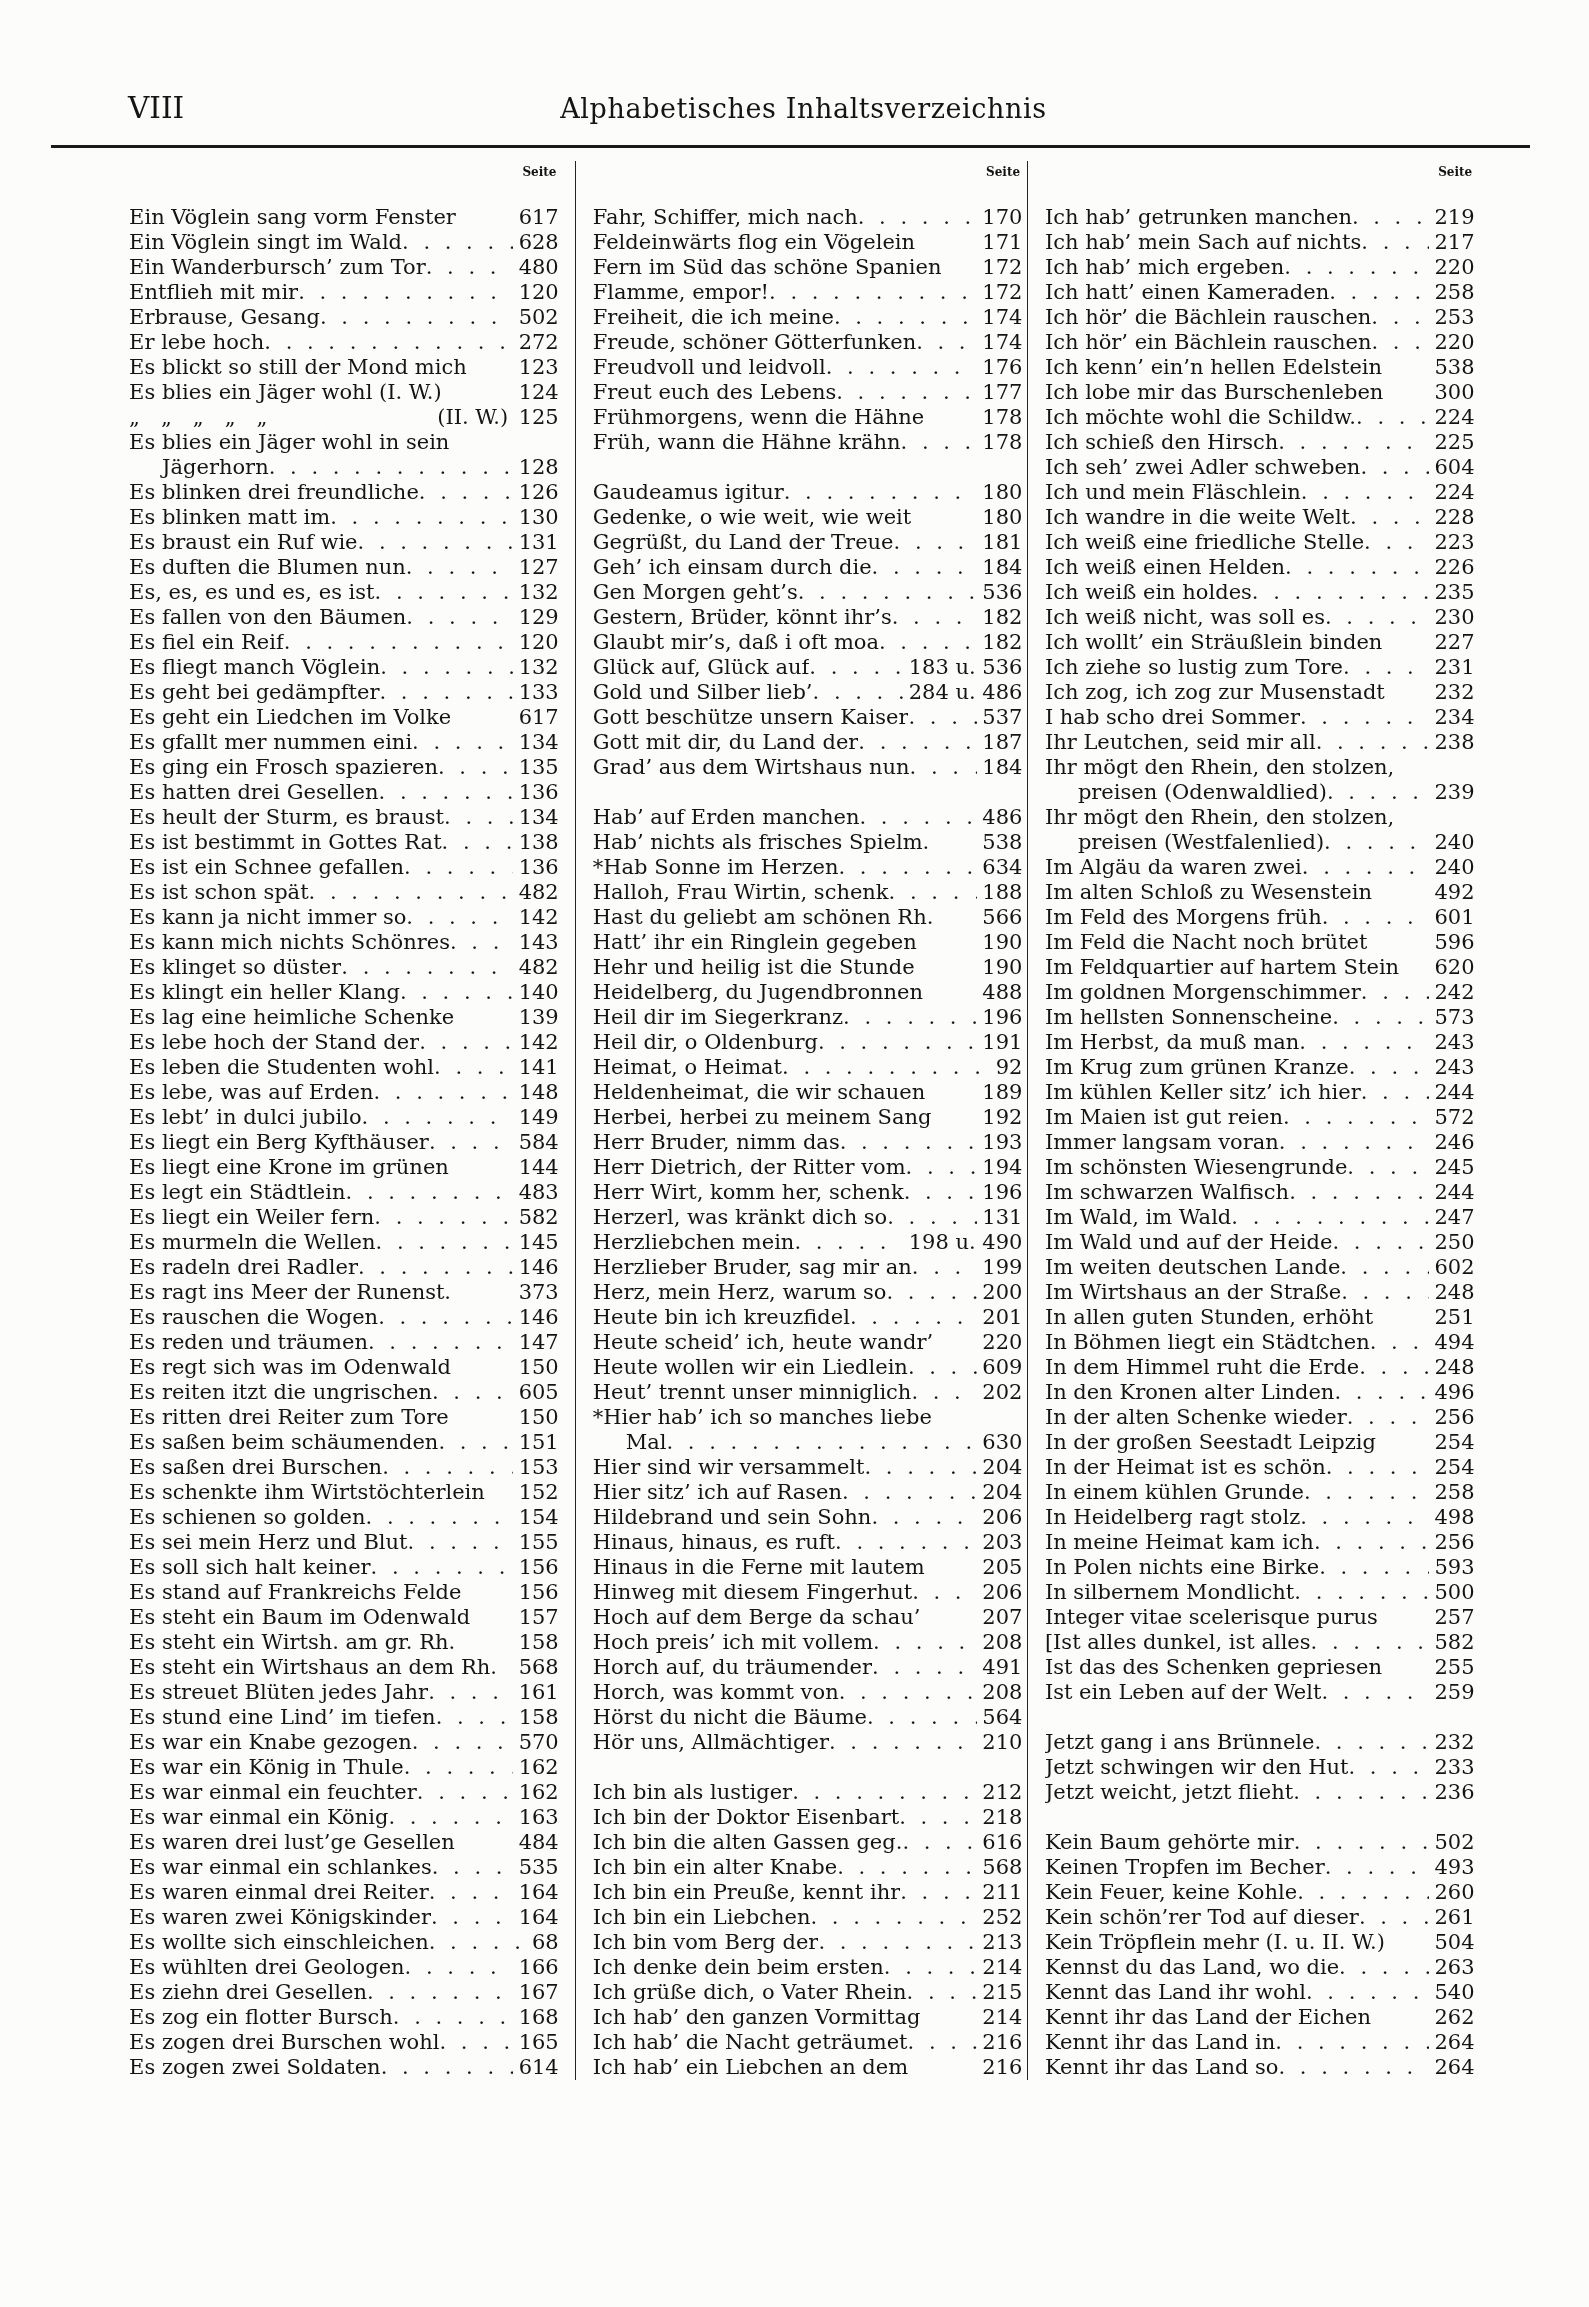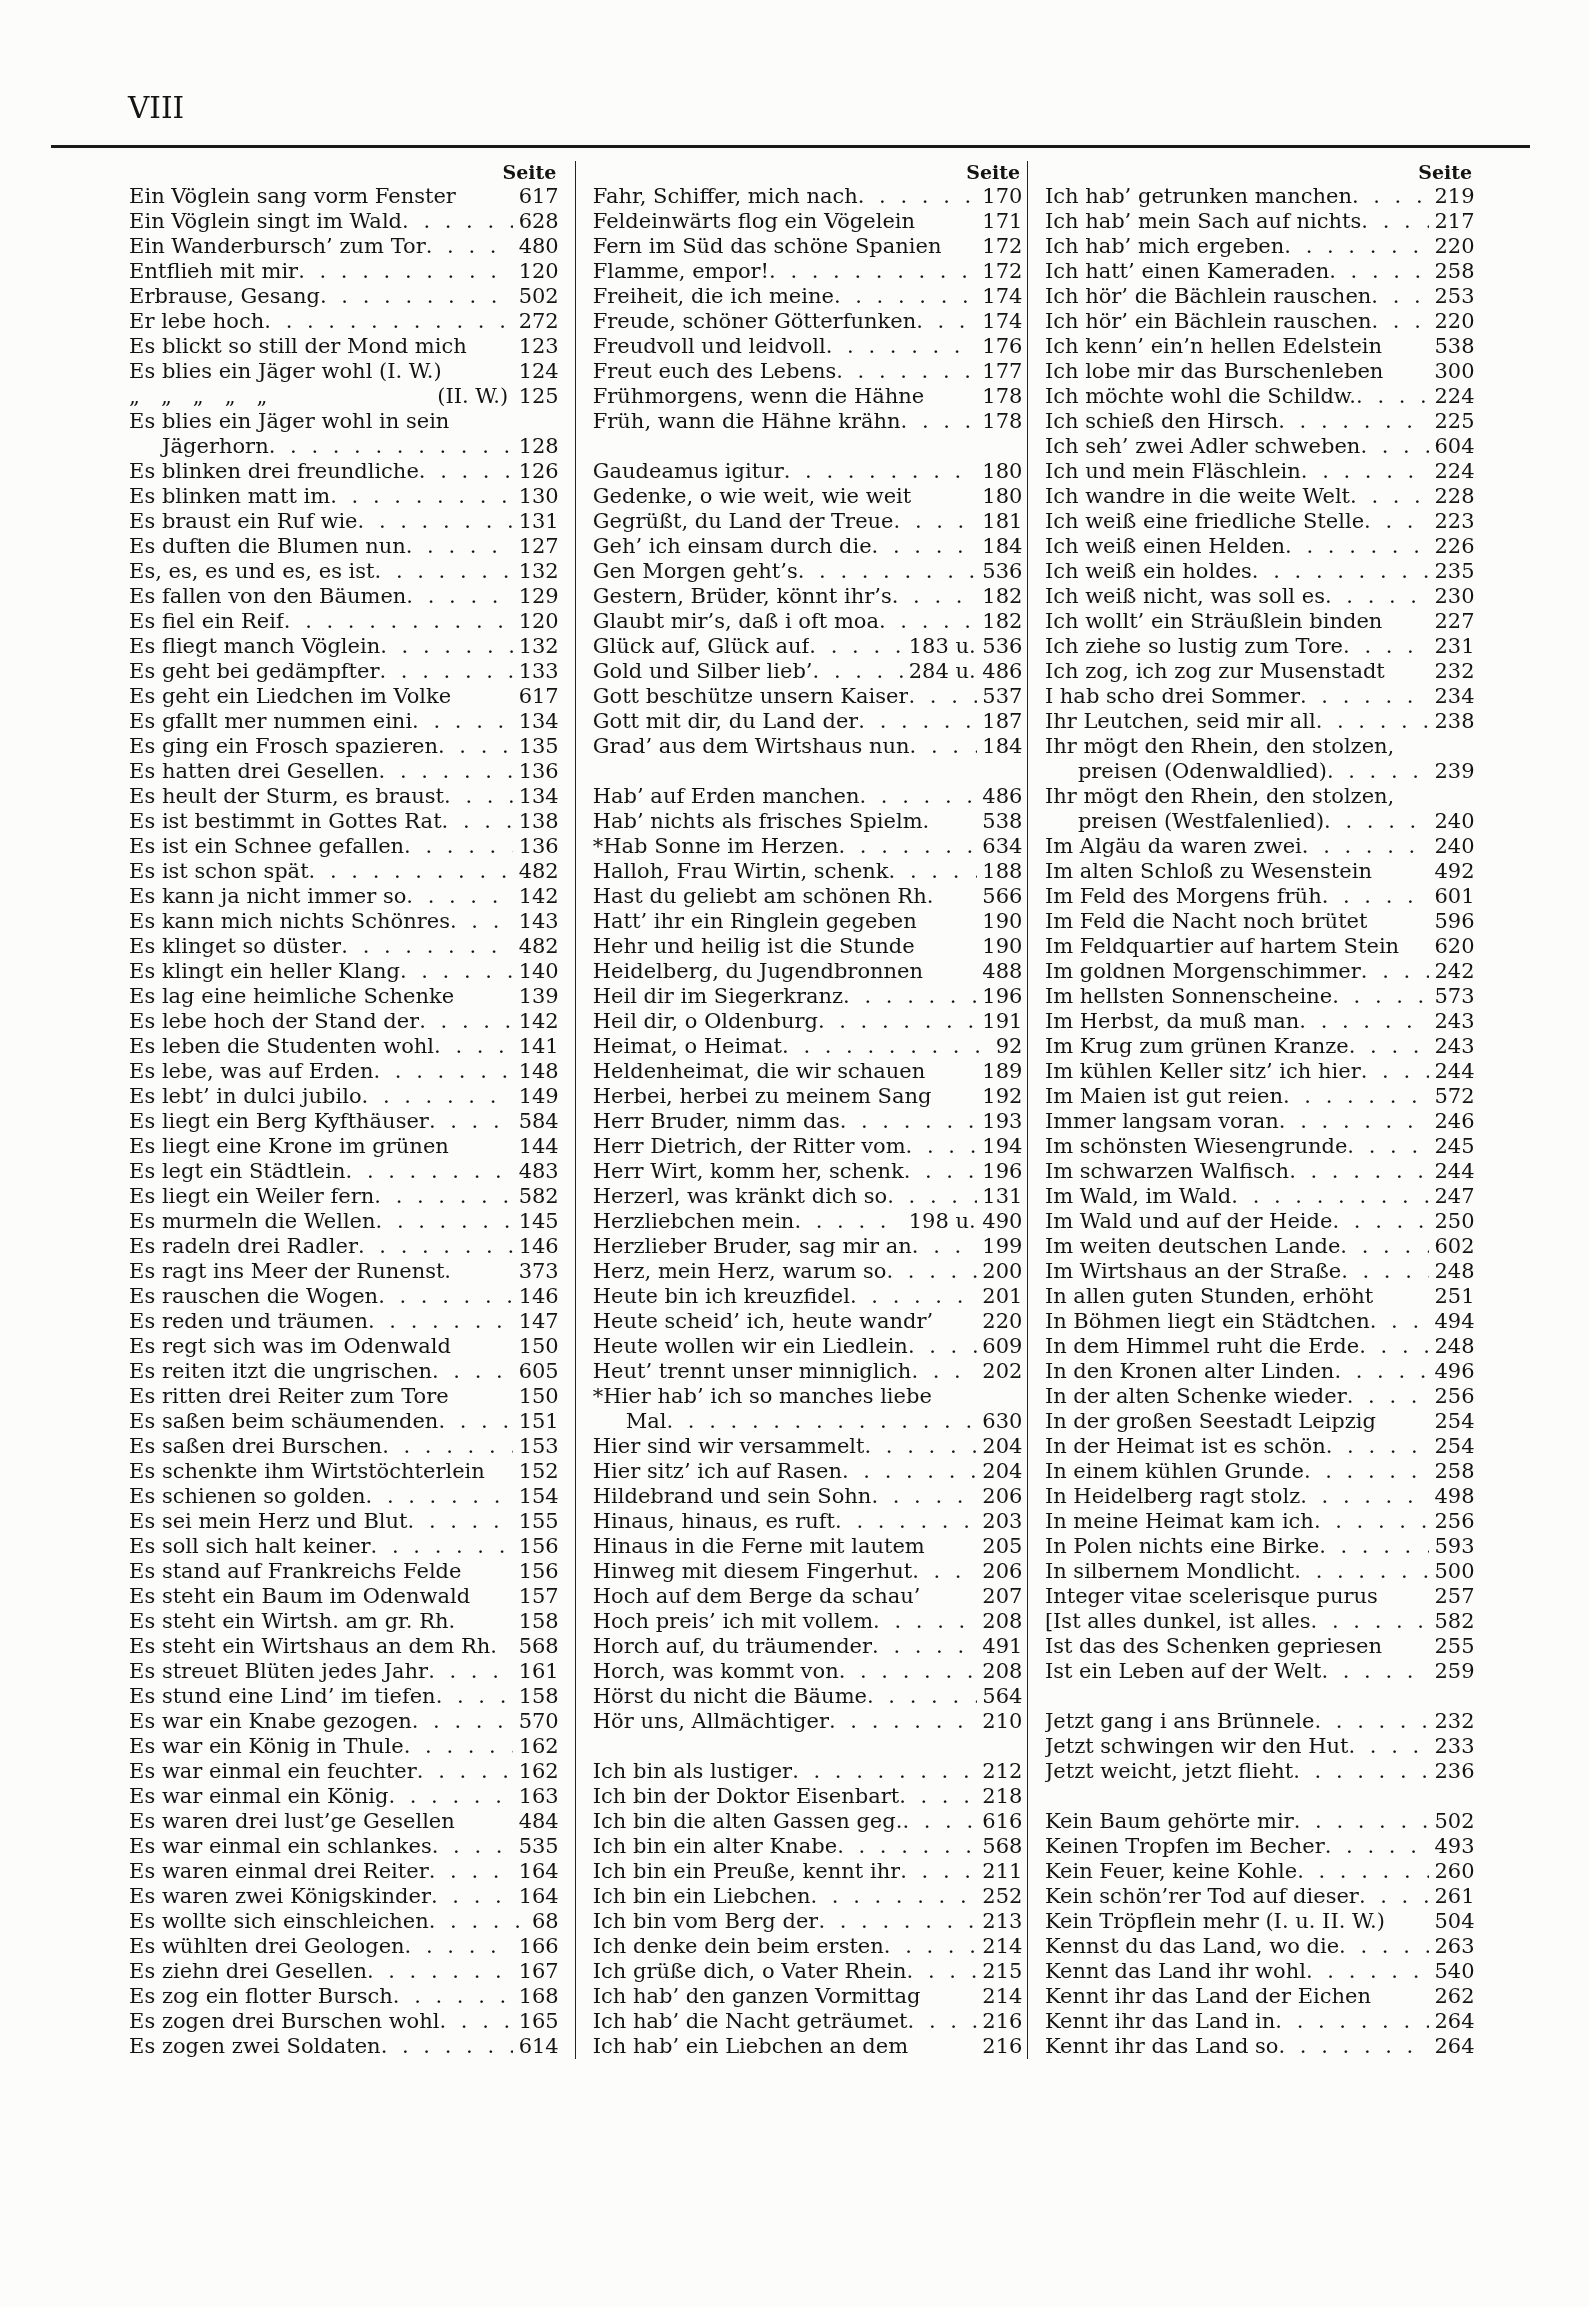--- a/index.html
+++ b/index.html
@@ -45,24 +45,24 @@
   }
   .col {
     flex: 1 1 0;
     padding: 0 4.5px 0 17px;
     min-width: 0;
   }
   .col:first-child { padding-left: 1.1px; padding-right: 16px; }
   .col + .col { border-left: 1.7px solid #242424; }
   .seite {
     text-align: right;
-    font-size: 19px;
+    font-size: 12px;
     font-weight: bold;
     line-height: 23px;
-    margin-bottom: 0;
+    margin-bottom: 21px;
     padding-right: 2.3px;
   }
   .row {
     display: flex;
     align-items: baseline;
     font-size: 21px;
     line-height: 25px;
     white-space: nowrap;
   }
   .row .t { flex: 0 1 auto; overflow: hidden; }
@@ -74,20 +74,21 @@
   .row .p { flex: 0 0 auto; padding-left: 5.7px; }
   .row.indent .t { padding-left: 33px; }
   .gap { height: 25px; }
 </style>
 </head>
 <body>
 
 <div class="sheet">
   <div class="pagehead">
     <div class="pageno">VIII</div>
+    <div class="pagetitle">Alphabetisches Inhaltsverzeichnis</div>
     <div></div>
   </div>
   <div class="rule"></div>
 
   <div class="cols">
     <div class="col">
       <div class="seite">Seite</div>
       <div>
           <div class="row">
             <span class="t">Ein Vöglein sang vorm Fenster</span>

